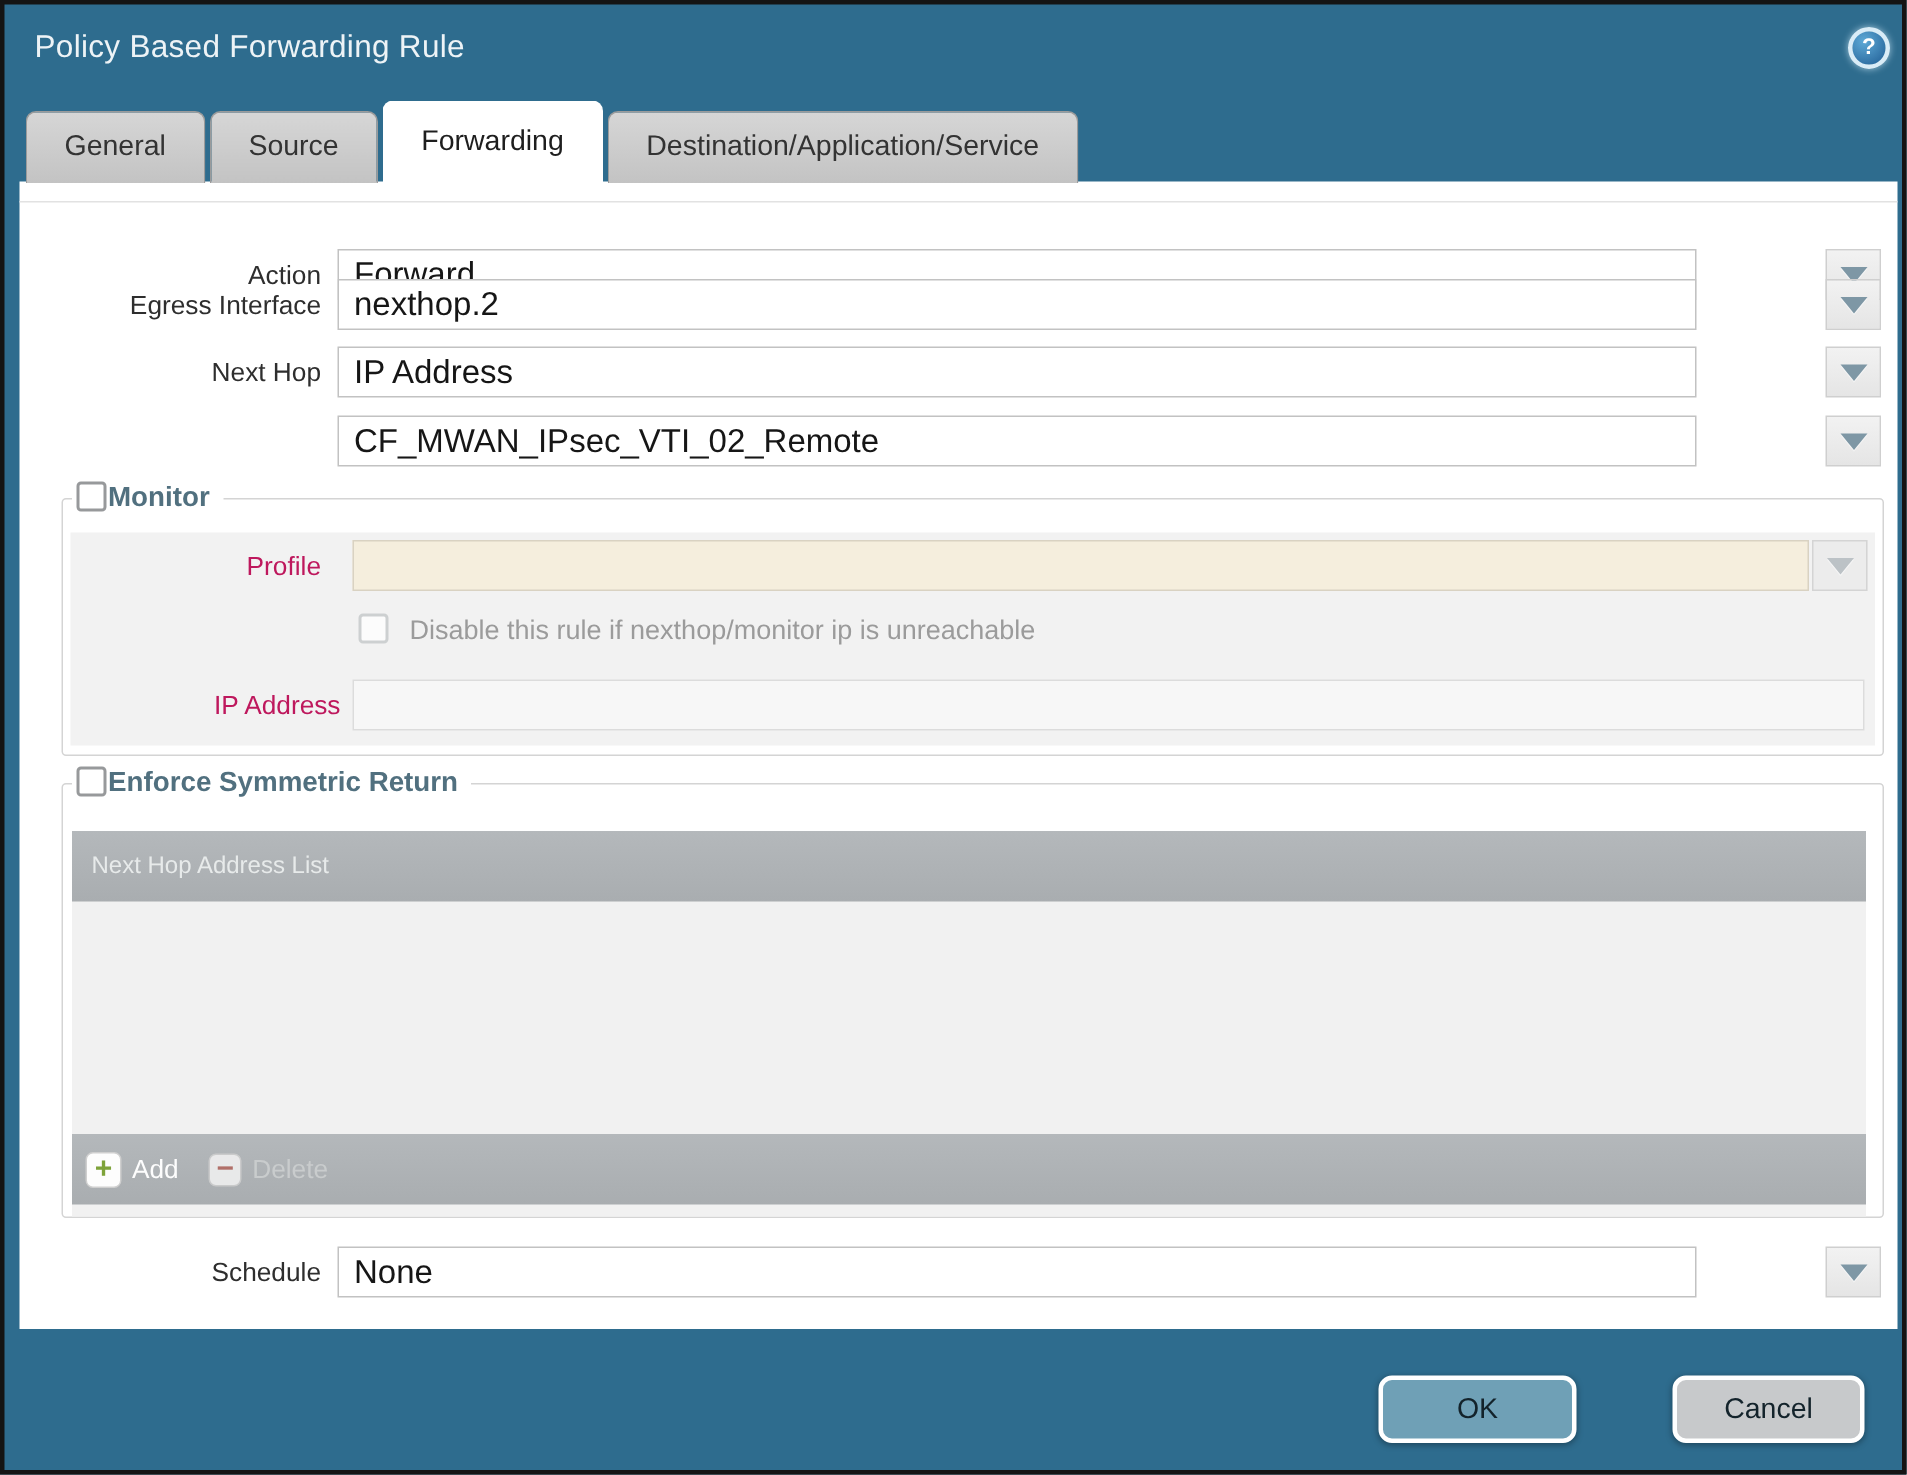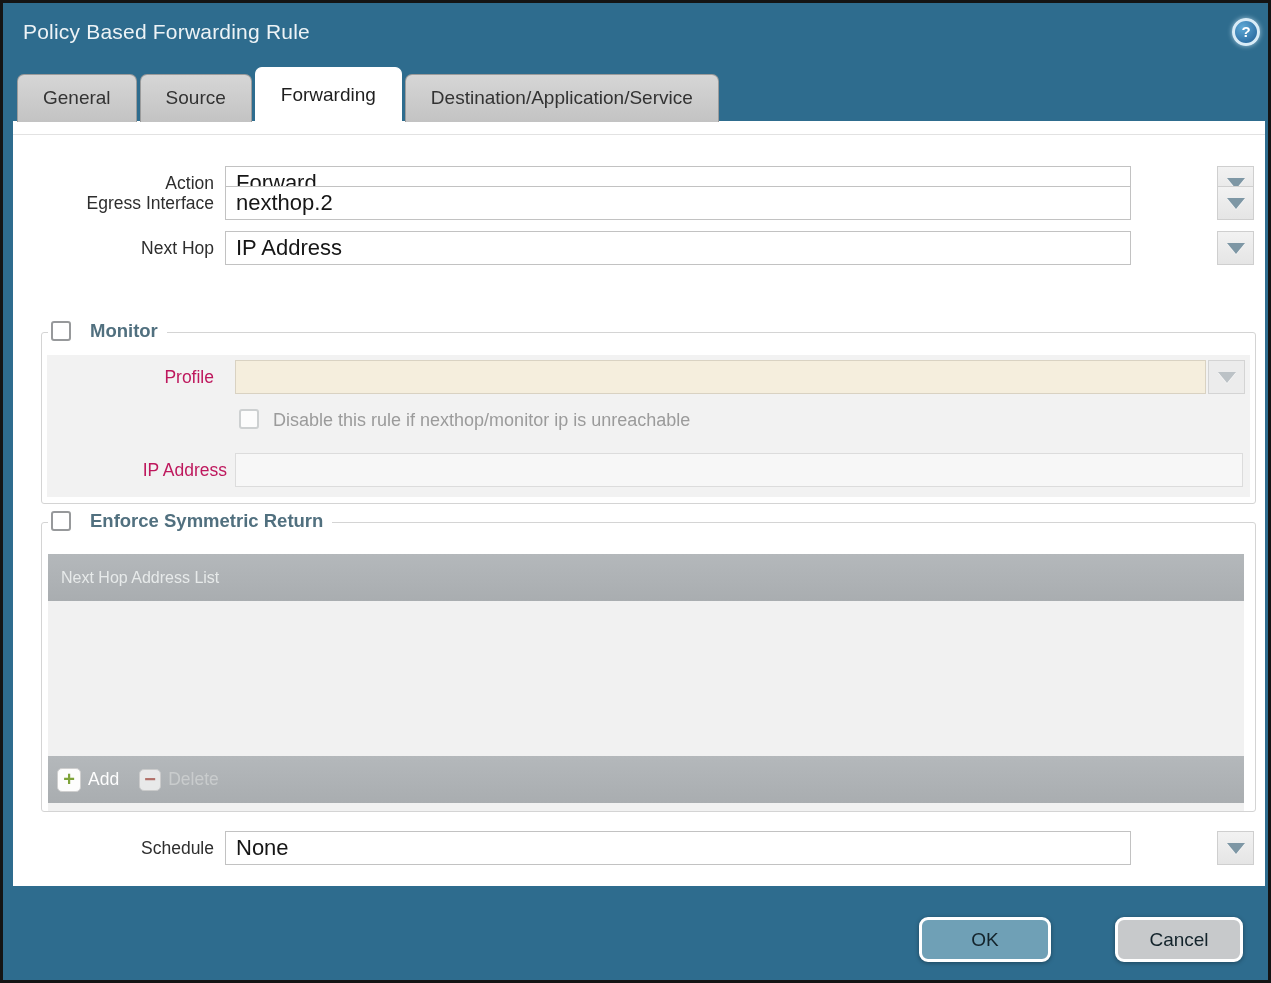--- a/index.html
+++ b/index.html
@@ -83,21 +83,21 @@
 
   
   .groupbox {
     position:absolute; left:28px; width:1215px;
     border:1px solid #D4D4D4; border-radius:3px; background:#fff;
   }
   .gb-monitor { top:211px; height:172px; }
   .gb-esr     { top:401px; height:290px; }
   .gb-legend {
     position:absolute; top:-13px; left:6px; background:#fff;
-    display:flex; align-items:center; gap:19px; padding:0 9px 0 3px;
+    display:flex; align-items:center; gap:1px; padding:0 9px 0 3px;
   }
   .checkbox {
     width:20px; height:20px; background:#fff;
     border:2px solid #97999B; border-radius:3px; cursor:pointer;
   }
   .checkbox.disabled { border-color:#CDD0D1; background:#FCFCFC; cursor:default; }
   .gb-title { font-size:18.5px; font-weight:bold; color:#51707F; white-space:nowrap; }
 
   
   .mon-panel {
@@ -203,20 +203,26 @@
     </div>
 
     <div class="frow row-nexthop">
       <div class="flabel">Next Hop</div>
       <div class="finput">IP Address</div>
       <div class="ddbtn">
         <div class="dd-arrow"></div>
       </div>
     </div>
 
+    <div class="frow row-nhaddr">
+      <div class="finput">CF_MWAN_IPsec_VTI_02_Remote</div>
+      <div class="ddbtn">
+        <div class="dd-arrow"></div>
+      </div>
+    </div>
 
     <div class="groupbox gb-monitor">
       <div class="gb-legend">
         <div class="checkbox"></div>
         <div class="gb-title">Monitor</div>
       </div>
       <div class="mon-panel">
         <div class="mon-label lbl-profile">Profile</div>
         <div class="profile-input"></div>
         <div class="profile-dd">

